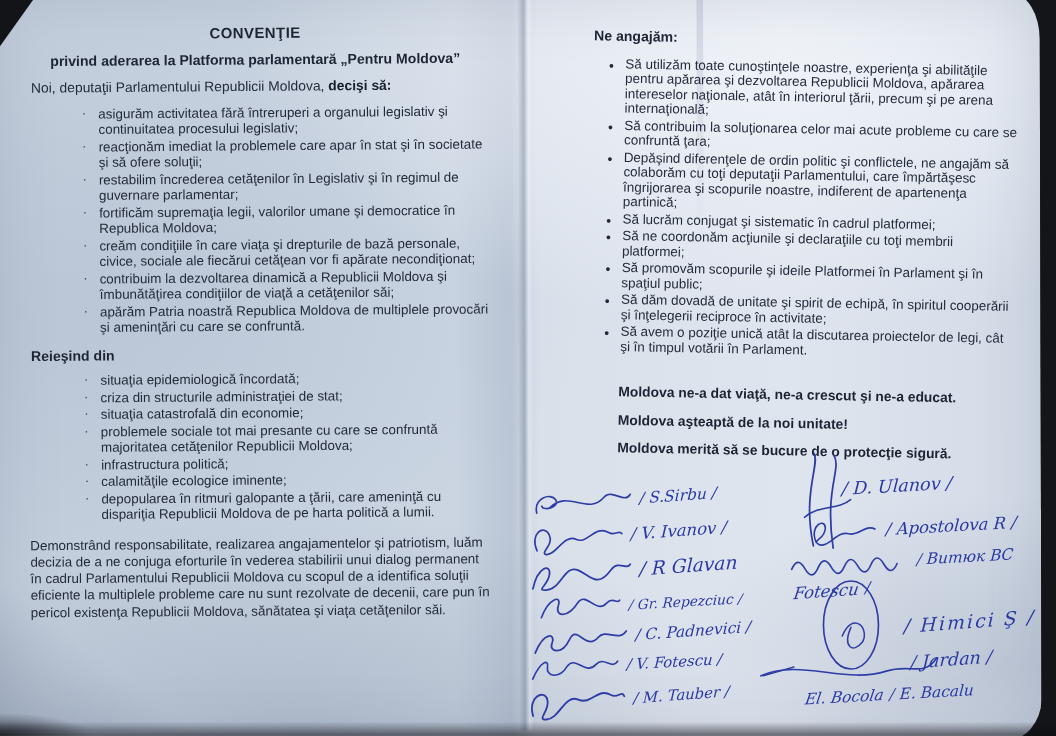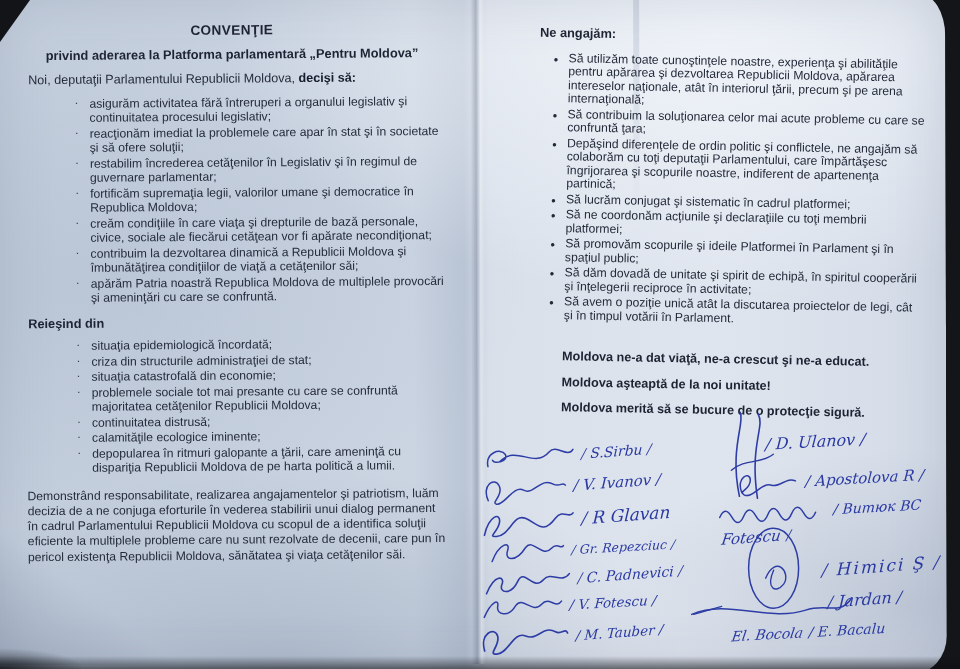--- a/index.html
+++ b/index.html
@@ -116,21 +116,21 @@
       <li><span class="mk">·</span><span>apărăm Patria noastră Republica Moldova de multiplele provocări şi ameninţări cu care se confruntă.</span></li>
     </ul>
 
     <h3>Reieşind din</h3>
 
     <ul class="blist">
       <li><span class="mk">·</span><span>situaţia epidemiologică încordată;</span></li>
       <li><span class="mk">·</span><span>criza din structurile administraţiei de stat;</span></li>
       <li><span class="mk">·</span><span>situaţia catastrofală din economie;</span></li>
       <li><span class="mk">·</span><span>problemele sociale tot mai presante cu care se confruntă majoritatea cetăţenilor Republicii Moldova;</span></li>
-      <li><span class="mk">·</span><span>continuitatea distrusă;</span></li>
+      <li><span class="mk">·</span><span>infrastructura politică;</span></li>
       <li><span class="mk">·</span><span>calamităţile ecologice iminente;</span></li>
       <li><span class="mk">·</span><span>depopularea în ritmuri galopante a ţării, care ameninţă cu dispariţia Republicii Moldova de pe harta politică a lumii.</span></li>
     </ul>
 
     <p class="closing">Demonstrând responsabilitate, realizarea angajamentelor şi patriotism, luăm decizia de a ne conjuga eforturile în vederea stabilirii unui dialog permanent în cadrul Parlamentului Republicii Moldova cu scopul de a identifica soluţii eficiente la multiplele probleme care nu sunt rezolvate de decenii, care pun în pericol existenţa Republicii Moldova, sănătatea şi  viaţa cetăţenilor săi.</p>
   </div>
 
   <div class="doc-right">
     <h3>Ne angajăm:</h3>
 

